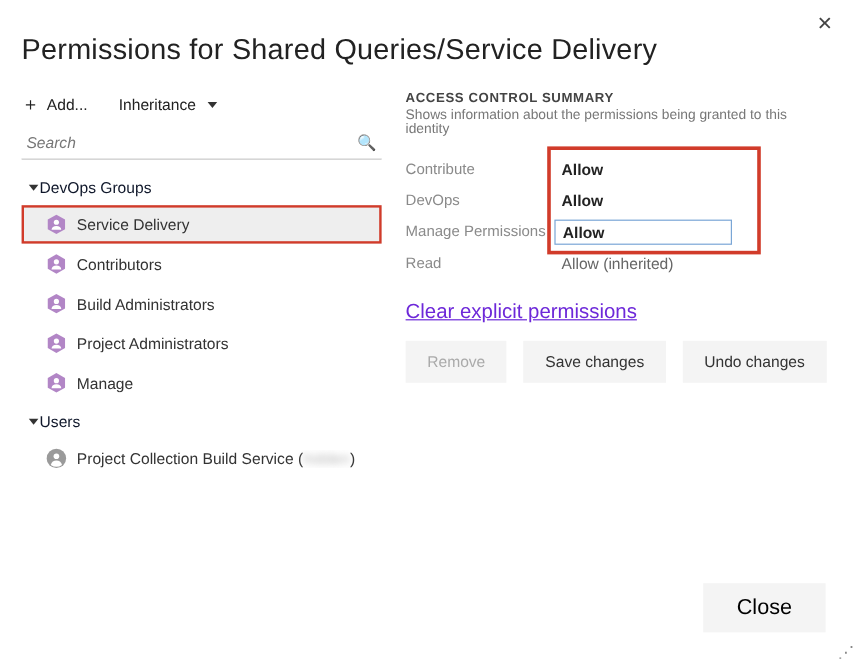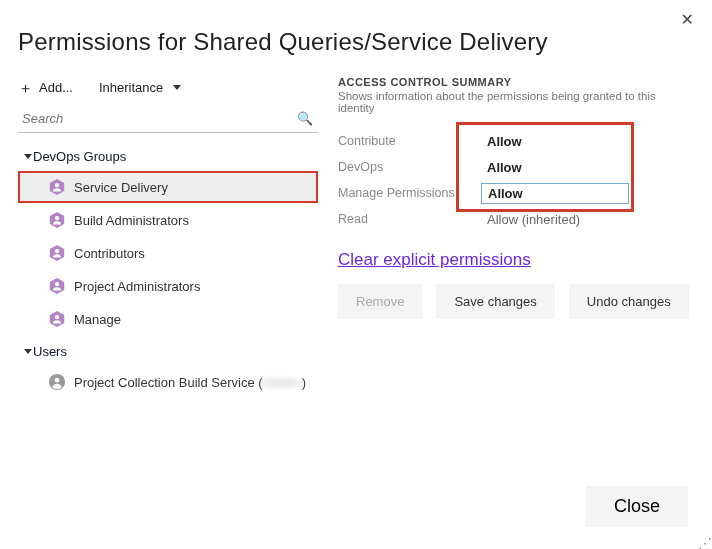--- a/index.html
+++ b/index.html
@@ -19,35 +19,35 @@
   .caret-dn { width: 0; height: 0; border-left: 4px solid transparent; border-right: 4px solid transparent; border-top: 5px solid #333; display: inline-block; margin-left:4px;}
   .cols { display: flex; gap: 20px; }
   .left { width: 300px; }
   .right { flex: 1; padding-top: 0; }
   .search-wrap { position: relative; border-bottom: 1px solid #bcbcbc; margin-bottom: 8px;}
   .search { width: 100%; border: none; outline: none; padding: 6px 22px 6px 4px; font-size: 13px; font-style: italic; color:#666;}
   .search::placeholder { font-style: italic; color: #767676;}
   .mag { position: absolute; right: 4px; top: 6px; font-size: 13px; color:#555;}
   .group-hdr { display:flex; align-items:center; gap:1px; padding: 8px 4px 6px 2px; cursor:pointer; color:#0f172a;}
   .list { }
-  .row { display:flex; align-items:center; gap:8px; padding: 5px 6px 5px 28px; cursor:pointer; border:2px solid transparent; margin:1px 0;}
+  .row { display:flex; align-items:center; gap:8px; padding: 5px 6px 5px 18px; cursor:pointer; border:2px solid transparent; margin:1px 0;}
   .row.sel { background:#eeeeee; border:2px solid #d13b2a; }
   .ico { width:18px; height:18px; flex:0 0 18px; }
   .ico.group svg .hex{ fill:#b286c6; }
   .ico.group svg .body{ fill:#fff; }
   .ico.user svg circle.bg{ fill:#9a9a9a;}
   .ico.user svg .body{ fill:#fff;}
   .row span.lbl { white-space: nowrap; overflow:hidden; text-overflow:ellipsis; }
   .blur { filter: blur(3px); color:#bbb; }
   .acs-head { font-size: 11px; font-weight:700; letter-spacing:.5px; color:#444; margin-bottom:2px;}
   .acs-sub { font-size:11.5px; color:#777; margin-bottom:14px;}
   .perm-grid { position:relative; }
   .perm-row { display:flex; align-items:center; height:26px; }
   .perm-row .plabel { width:124px; color:#8a8a8a; font-size:12.5px;}
-  .perm-row .pval { width:148px; padding:2px 6px;margin-left:19px; }
+  .perm-row .pval { width:148px; padding:2px 6px; }
   .perm-row .pval.bold { font-weight:700; color:#222;}
   .perm-row .pval.inh { color:#666; }
   .perm-row .pval.active { border:1px solid #7aa6d6; background:#fff;}
   .red-rect { position:absolute; border:3px solid #d13b2a; pointer-events:none; }
   .clearlink { color:#6d28d9; text-decoration:underline; cursor:pointer; display:inline-block; margin:18px 0 14px 0; font-size:17px;}
   .btnbar { display:flex; gap:14px;}
   .btnbar .b { background:#f4f4f4; border:none; padding:10px 18px; font-size:13px; color:#333; cursor:pointer;}
   .btnbar .b.dis { color:#aaaaaa; }
   .close-btn { position:absolute; right:24px; bottom:22px; background:#f4f4f4; border:none; padding:10px 28px; font-size:18px; cursor:pointer;}
   .resize { position:absolute; right:2px; bottom:2px; font-size:14px; color:#888; line-height:8px; letter-spacing:-2px;}
@@ -89,29 +89,29 @@
                 <path class="body" d="M5.5 15c0-2.4 2-3.6 4.5-3.6s4.5 1.2 4.5 3.6z"></path>
               </svg></span>
             <span class="lbl">Service Delivery</span>
           </div>
           <div class="row">
             <span class="ico group"><svg viewBox="0 0 20 20">
                 <polygon class="hex" points="10,1 18,5.5 18,14.5 10,19 2,14.5 2,5.5"></polygon>
                 <circle class="body" cx="10" cy="8" r="2.4"></circle>
                 <path class="body" d="M5.5 15c0-2.4 2-3.6 4.5-3.6s4.5 1.2 4.5 3.6z"></path>
               </svg></span>
-            <span class="lbl">Build Administrators</span>
+            <span class="lbl">Contributors</span>
           </div>
           <div class="row">
             <span class="ico group"><svg viewBox="0 0 20 20">
                 <polygon class="hex" points="10,1 18,5.5 18,14.5 10,19 2,14.5 2,5.5"></polygon>
                 <circle class="body" cx="10" cy="8" r="2.4"></circle>
                 <path class="body" d="M5.5 15c0-2.4 2-3.6 4.5-3.6s4.5 1.2 4.5 3.6z"></path>
               </svg></span>
-            <span class="lbl">Contributors</span>
+            <span class="lbl">Build Administrators</span>
           </div>
           <div class="row">
             <span class="ico group"><svg viewBox="0 0 20 20">
                 <polygon class="hex" points="10,1 18,5.5 18,14.5 10,19 2,14.5 2,5.5"></polygon>
                 <circle class="body" cx="10" cy="8" r="2.4"></circle>
                 <path class="body" d="M5.5 15c0-2.4 2-3.6 4.5-3.6s4.5 1.2 4.5 3.6z"></path>
               </svg></span>
             <span class="lbl">Project Administrators</span>
           </div>
           <div class="row">

